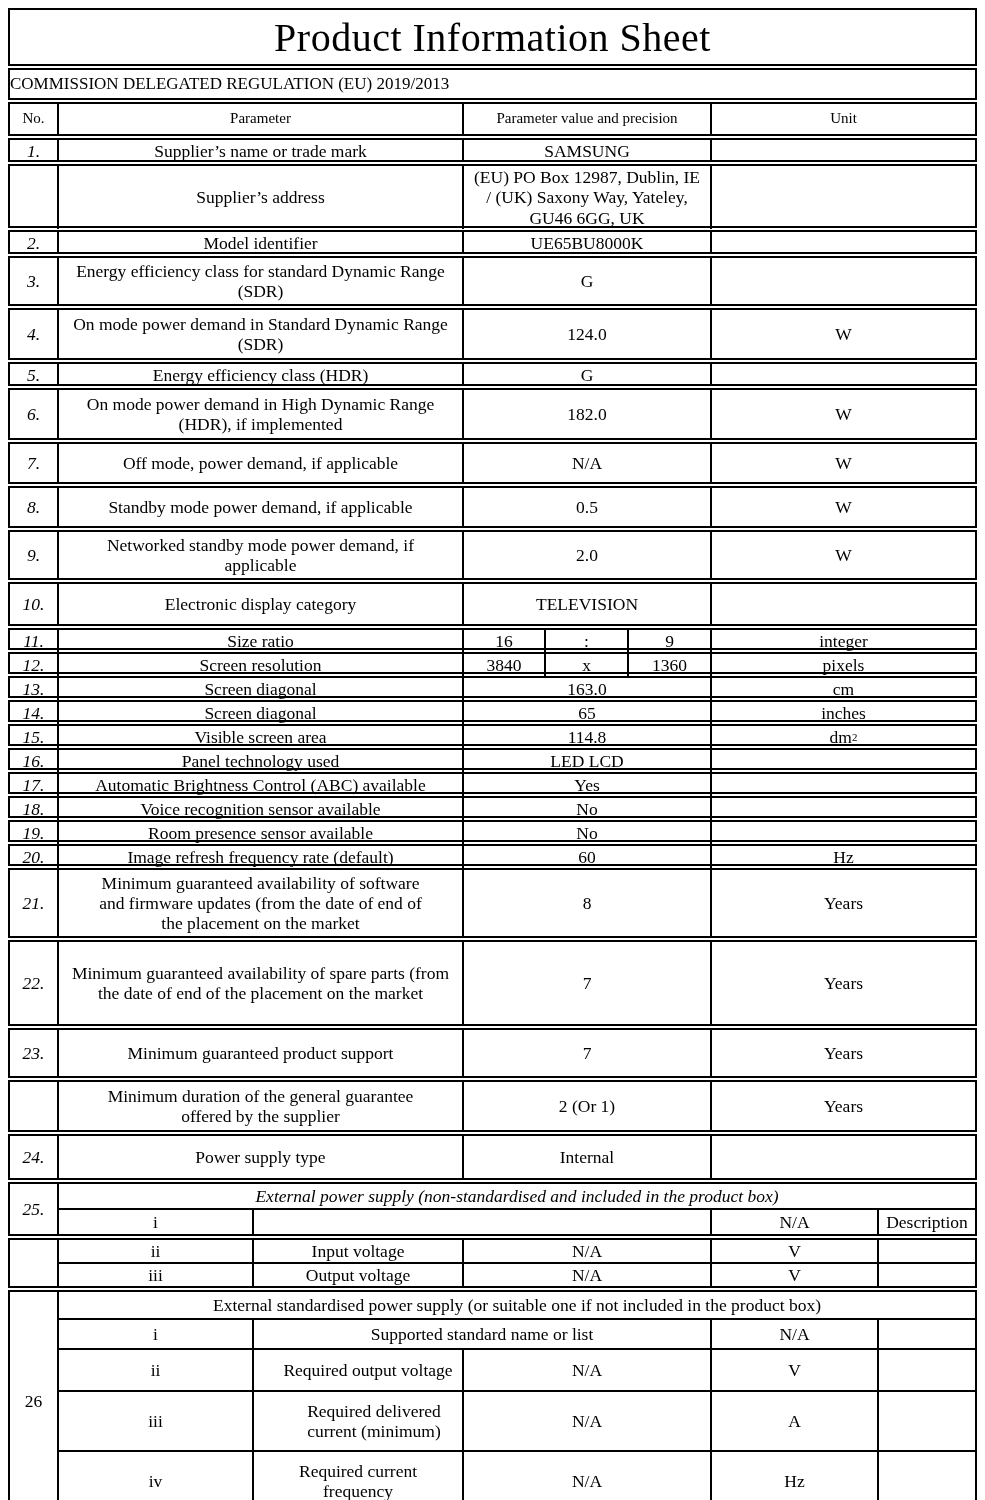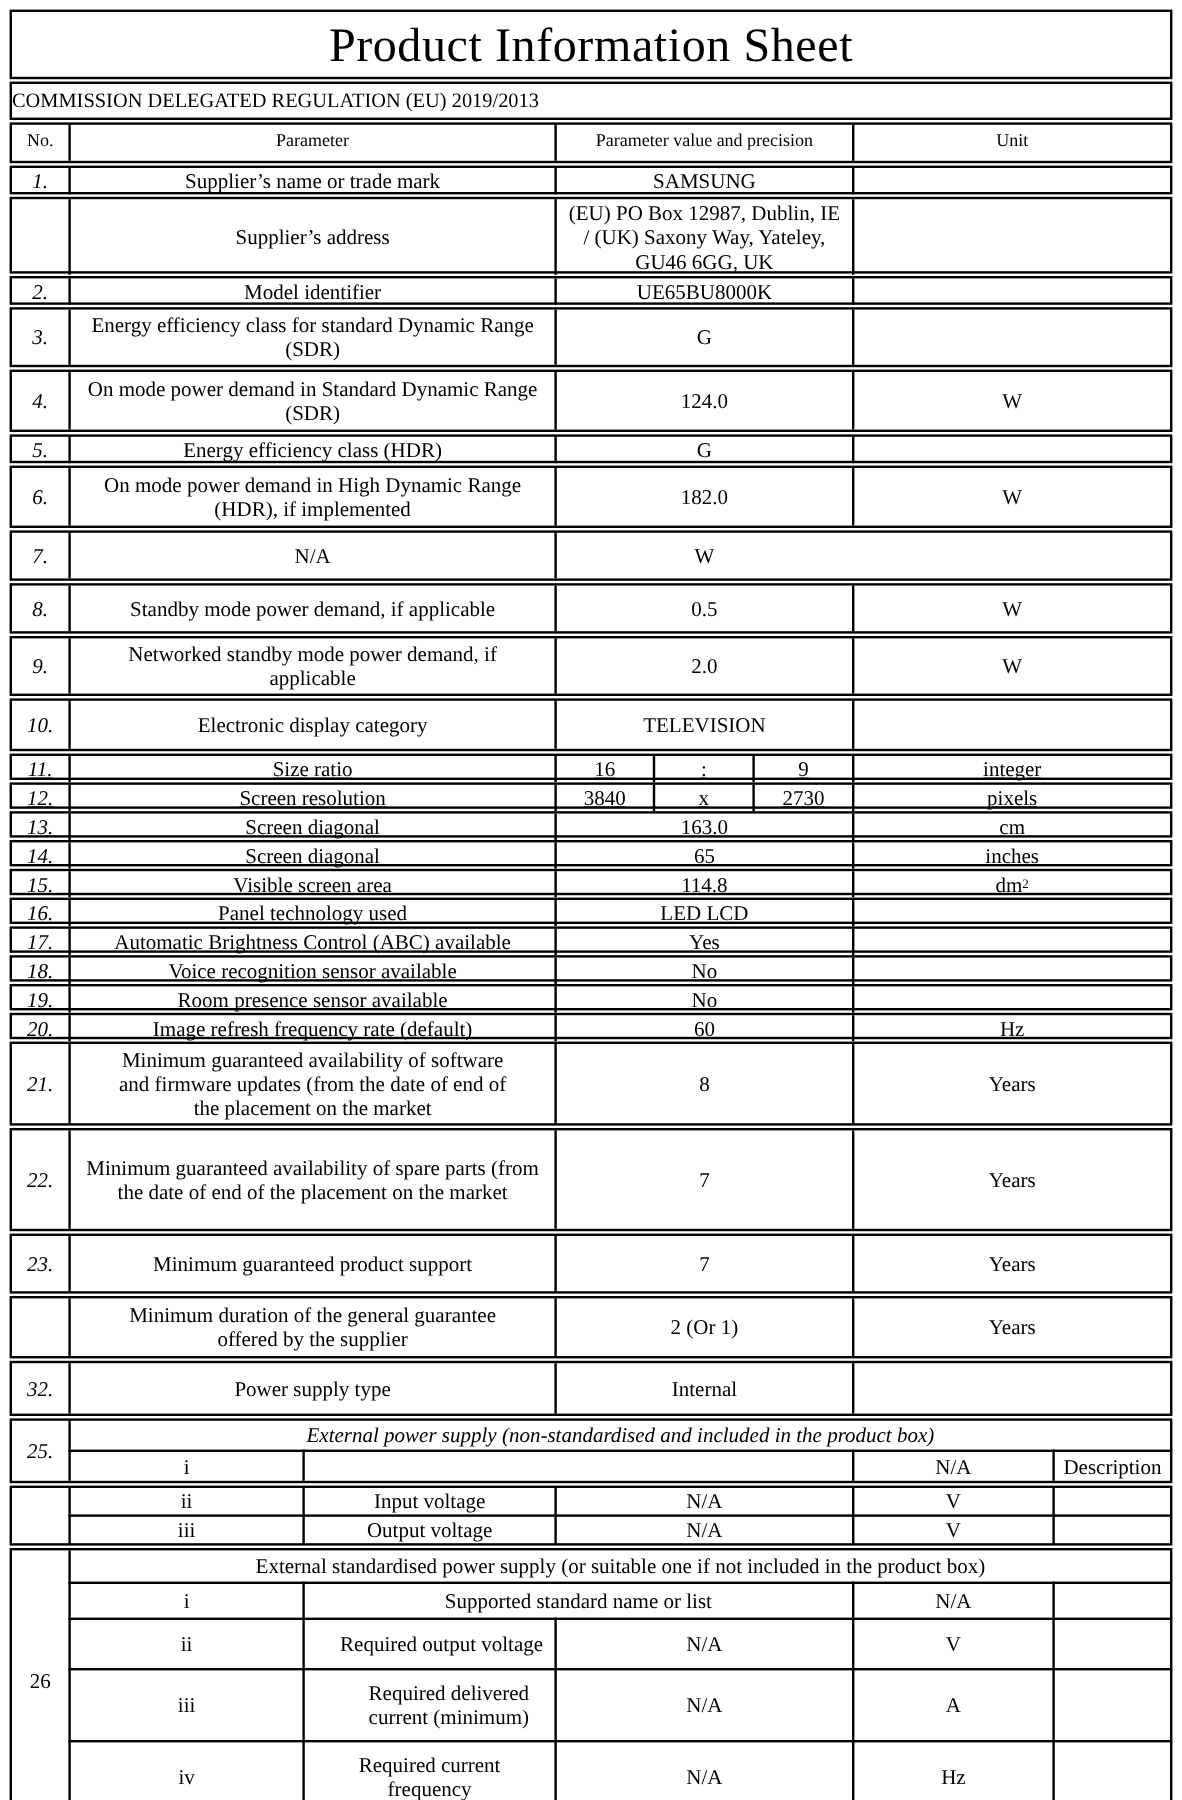--- a/index.html
+++ b/index.html
@@ -16,21 +16,21 @@
   .title-box { height: 58px; display: flex; align-items: center; justify-content: center; }
   .title-text { font-size: 40px; letter-spacing: 0.5px; }
 
   .reg-box { height: 32px; display: flex; align-items: center; justify-content: flex-start; }
   .reg-text { font-size: 17px; }
 
   .g { display: grid; }
   
   .g4 { grid-template-columns: 47px 405px 248px 1fr; }
   
-  .g6s { grid-template-columns: 47px 405px 82px 83px 83px 1fr; text-decoration: underline; }
+  .g6s { grid-template-columns: 47px 405px 82px 83px 83px 1fr; }
   
   .g6 { grid-template-columns: 47px 195px 210px 248px 167px 1fr; }
 
   .c {
     display: flex; align-items: center; justify-content: center;
     text-align: center;
     padding: 1px 6px;
     font-size: 17.5px;
     line-height: 1.16;
     border-left: 2px solid #000;
@@ -107,20 +107,21 @@
 
   <div class="box g g4" style="height:52px">
     <div class="c first no-cell">6.</div>
     <div class="c">On mode power demand in High Dynamic Range (HDR), if implemented</div>
     <div class="c">182.0</div>
     <div class="c">W</div>
   </div>
 
   <div class="box g g4" style="height:42px">
     <div class="c first no-cell">7.</div>
+    <div class="c">Off mode, power demand, if applicable</div>
     <div class="c">N/A</div>
     <div class="c">W</div>
   </div>
 
   <div class="box g g4" style="height:42px">
     <div class="c first no-cell">8.</div>
     <div class="c">Standby mode power demand, if applicable</div>
     <div class="c">0.5</div>
     <div class="c">W</div>
   </div>
@@ -146,21 +147,21 @@
     <div class="c">:</div>
     <div class="c">9</div>
     <div class="c">integer</div>
   </div>
 
   <div class="box g g6s" style="height:22px">
     <div class="c first no-cell">12.</div>
     <div class="c">Screen resolution</div>
     <div class="c">3840</div>
     <div class="c">x</div>
-    <div class="c">2730</div>
+    <div class="c">1360</div>
     <div class="c">pixels</div>
   </div>
 
   <div class="box g g4" style="height:22px">
     <div class="c first no-cell">13.</div>
     <div class="c">Screen diagonal</div>
     <div class="c">163.0</div>
     <div class="c">cm</div>
   </div>
 
@@ -238,21 +239,21 @@
   </div>
 
   <div class="box g g4" style="height:52px">
     <div class="c first no-cell"></div>
     <div class="c" style="padding:1px 28px">Minimum duration of the general guarantee offered by the supplier</div>
     <div class="c">2 (Or 1)</div>
     <div class="c">Years</div>
   </div>
 
   <div class="box g g4" style="height:46px">
-    <div class="c first no-cell">32.</div>
+    <div class="c first no-cell">24.</div>
     <div class="c">Power supply type</div>
     <div class="c">Internal</div>
     <div class="c"></div>
   </div>
 
   <div class="box g g6" style="height:54px; grid-template-rows: 24px 1fr;">
     <div class="c first no-cell" style="grid-row:1/3; grid-column:1;">25.</div>
     <div class="c" style="grid-row:1; grid-column:2/7;font-style:italic;">External power supply (non-standardised and included in the product box)</div>
     <div class="c bt" style="grid-row:2; grid-column:2;">i</div>
     <div class="c bt" style="grid-row:2; grid-column:3/5;"></div>

